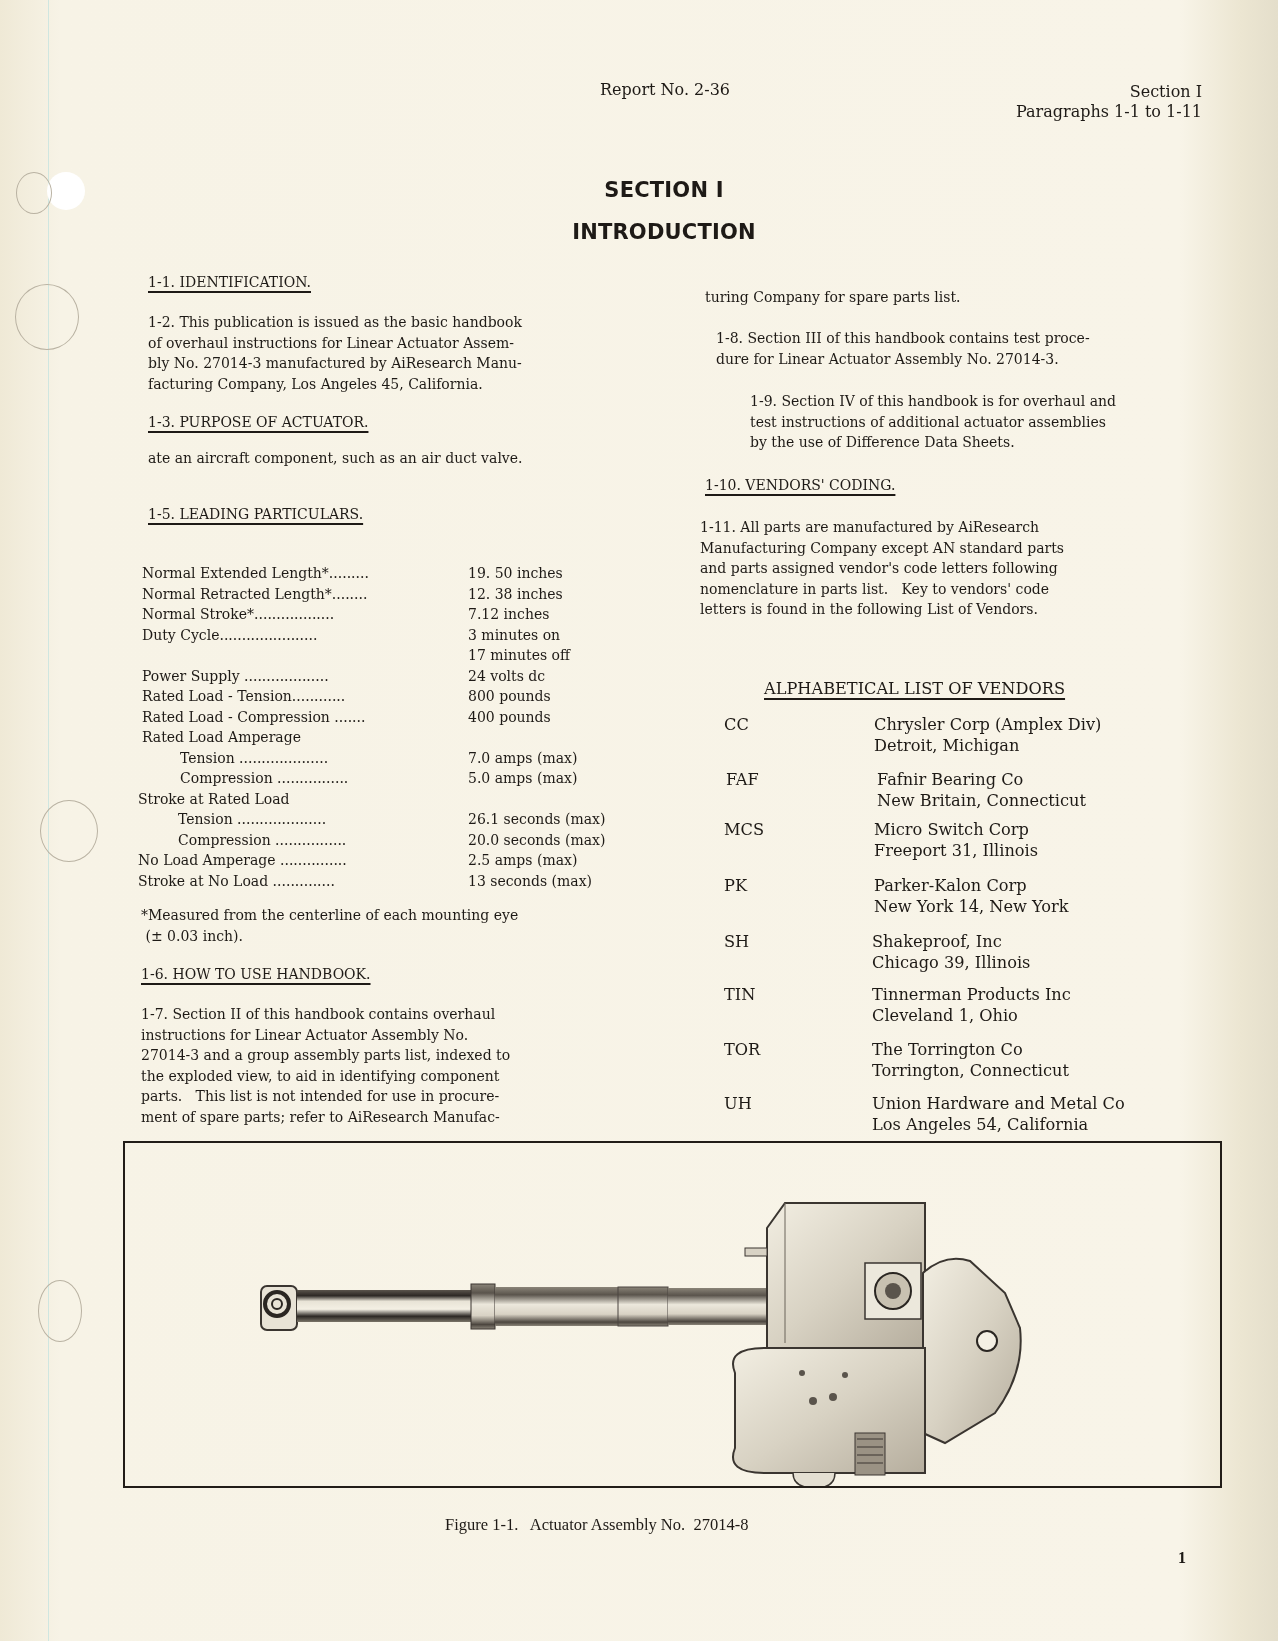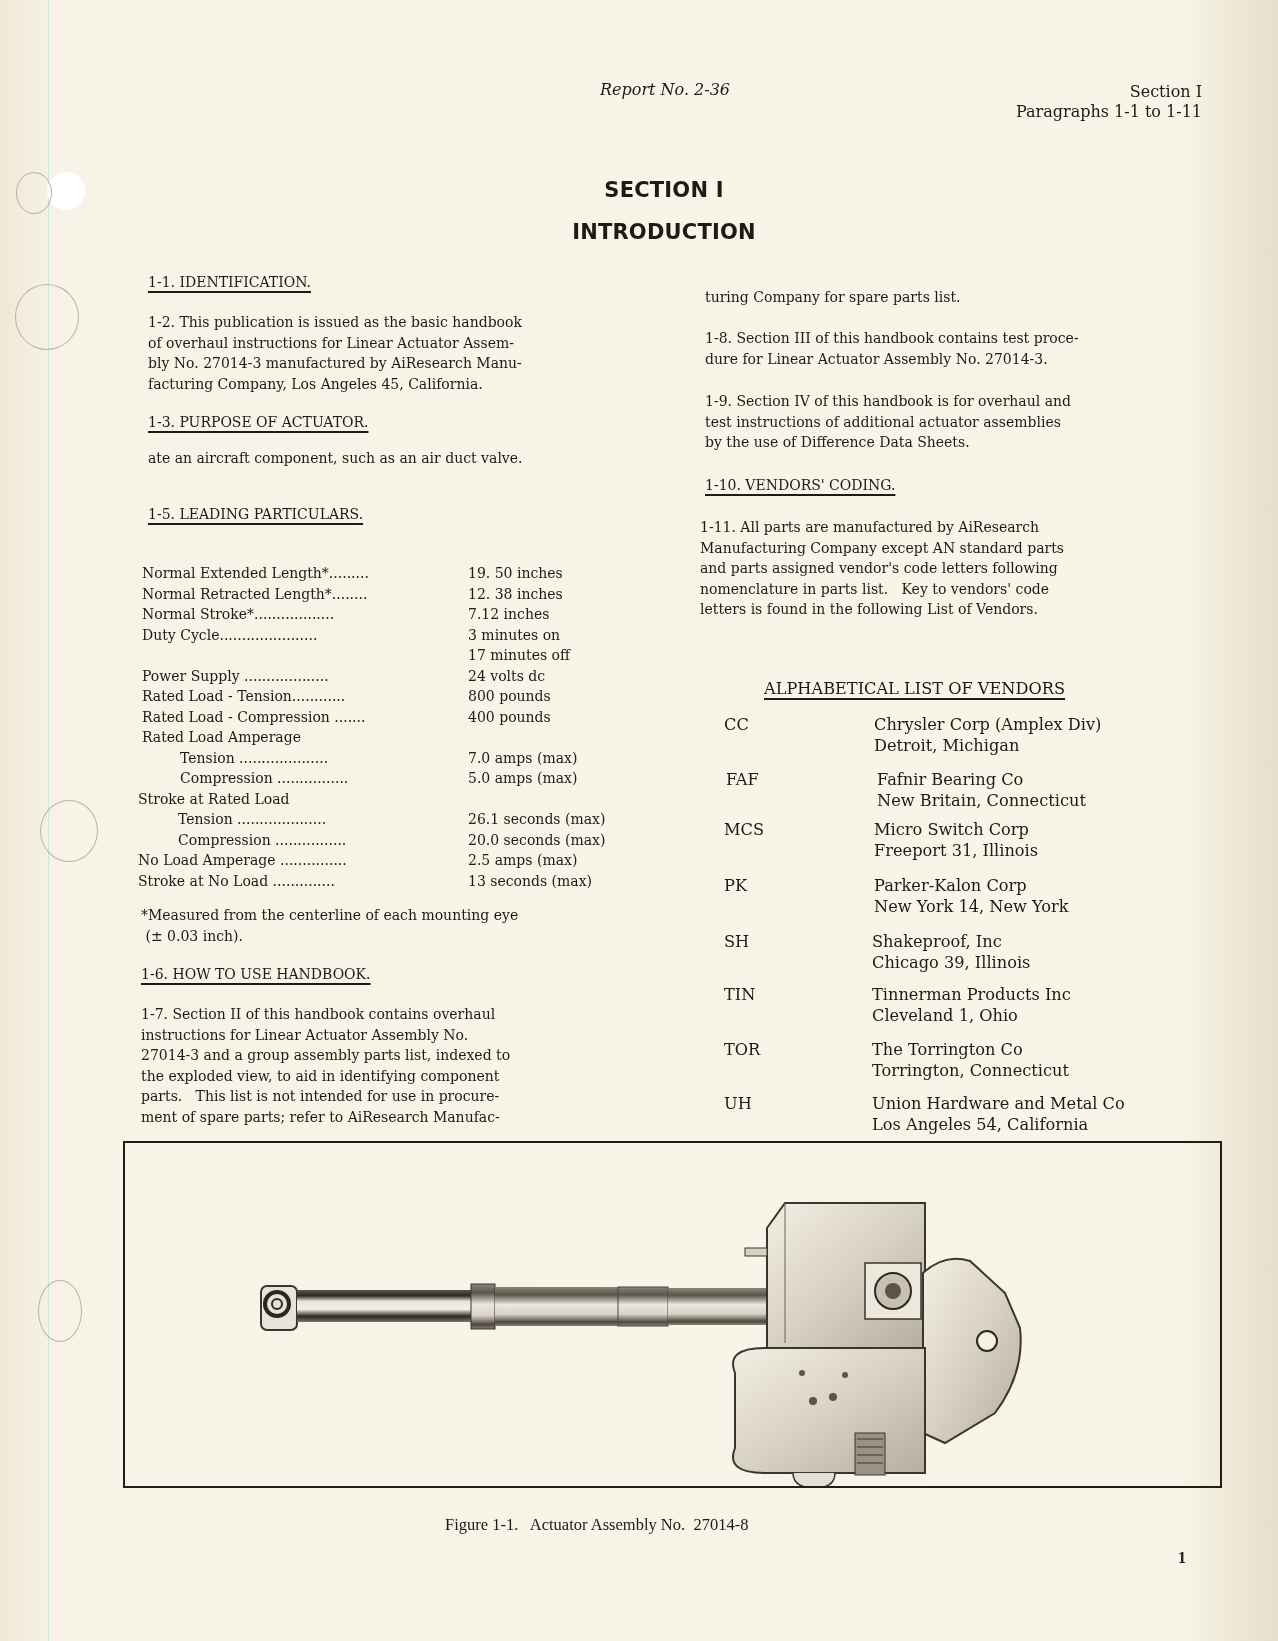--- a/index.html
+++ b/index.html
@@ -14,21 +14,21 @@
     background:
       linear-gradient(90deg, #efe9d6 0px, #f7f3e6 60px, #f8f4e8 1180px, #ece6d2 1240px, #e4decb 1278px);
   }
   .margin-line { position: absolute; left: 48px; top: 0; width: 1px; height: 1641px; background: #cfe6e0; }
   .hole { position: absolute; border-radius: 50%; }
   .hole.punched { left: 47px; top: 172px; width: 38px; height: 38px; background: #ffffff; }
   .hole.ring { border: 1px solid #b9b2a2; background: transparent; }
 
   .abs { position: absolute; }
   .hdr { font-size: 16px; line-height: 20px; white-space: nowrap; }
-  .hdr-left { left: 600px; top: 80px; font-style: italic; }
+  .hdr-left { left: 600px; top: 80px; }
   .hdr-right { right: 76px; top: 82px; text-align: right; }
 
   .title {
     position: absolute; left: 0; width: 1278px; text-align: center;
     font-family: "DejaVu Sans", "Liberation Sans", sans-serif;
     font-weight: bold; font-size: 21px; letter-spacing: 0.2px;
   }
   .title.t1 { top: 178px; left: 25px; }
   .title.t2 { top: 220px; left: 25px; }
 
@@ -175,26 +175,26 @@
   <div>1-7.  Section II of this handbook contains overhaul</div>
   <div>instructions for Linear Actuator Assembly No.</div>
   <div>27014-3 and a group assembly parts list,  indexed to</div>
   <div>the exploded view,  to aid in identifying component</div>
   <div style="white-space:pre">parts.   This list is not intended for use in procure-</div>
   <div>ment of spare parts; refer to AiResearch Manufac-</div>
 </div>
 
 <div class="col col-right" style="top:287px;">turing Company for spare parts list.</div>
 
-<div class="col col-right" style="top:328px;">
+<div class="col col-right" style="top:328px;margin-left:11px;">
   <div>1-8.  Section III of this handbook contains test proce-</div>
   <div>dure for Linear Actuator Assembly No.  27014-3.</div>
 </div>
 
-<div class="col col-right" style="top:391px;">
+<div class="col col-right" style="top:391px;margin-left:45px;">
   <div>1-9.  Section IV of this handbook is for overhaul and</div>
   <div>test instructions of additional actuator assemblies</div>
   <div>by the use of Difference Data Sheets.</div>
 </div>
 
 <div class="col col-right" style="top:475px;">
   <span class="h">1-10.  VENDORS' CODING.</span>
 </div>
 
 <div class="col col-right" style="left:700px;top:517px;width:480px;">

